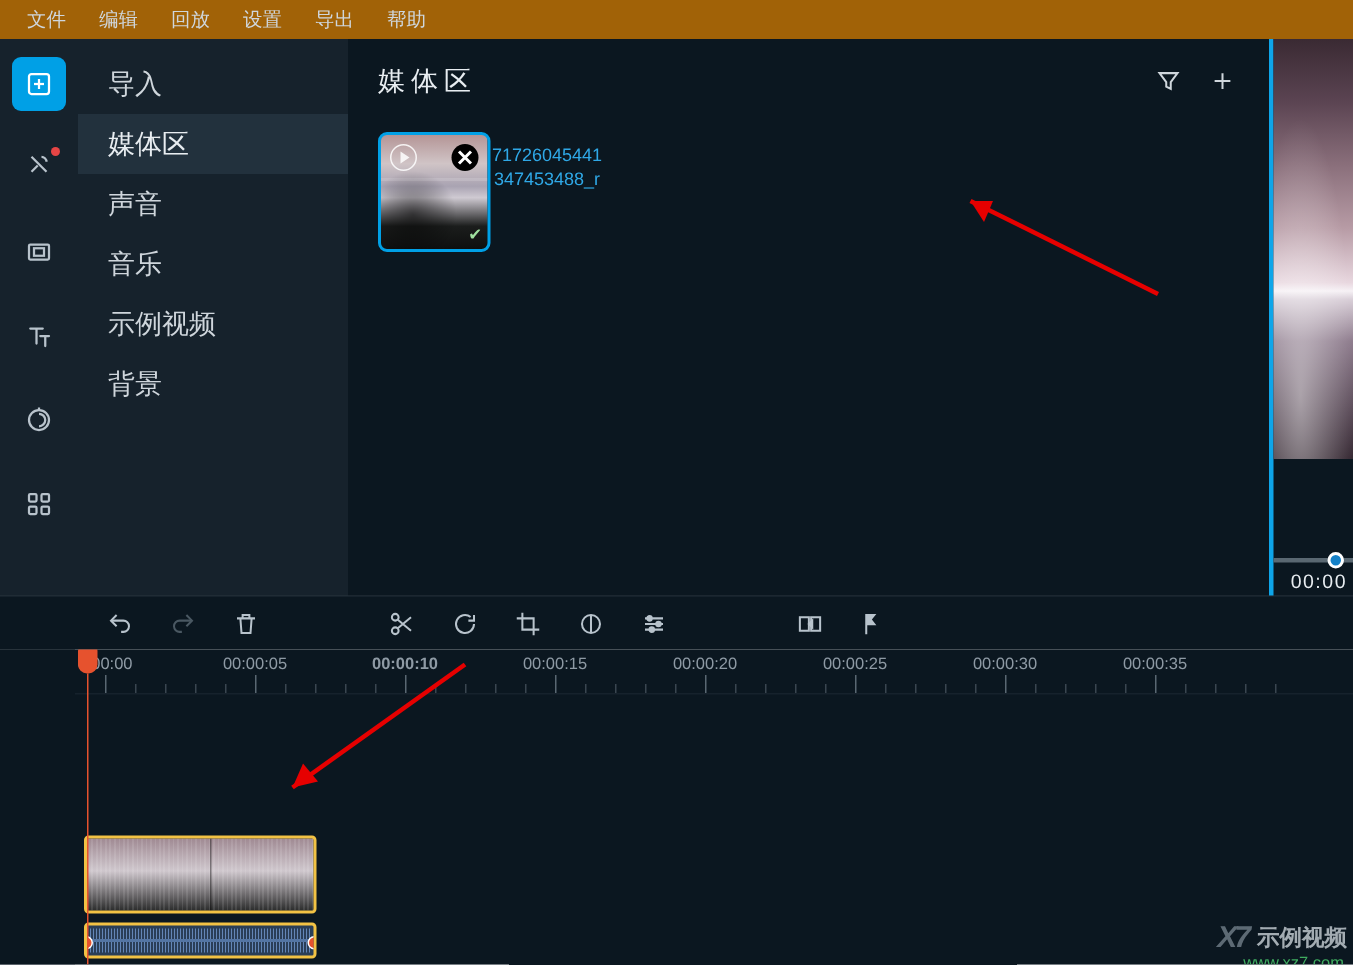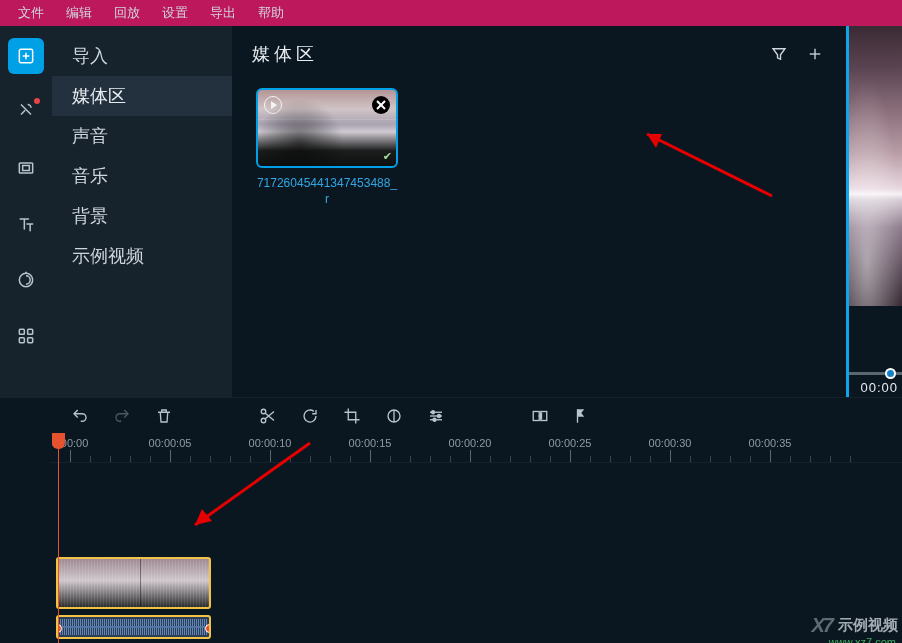--- a/index.html
+++ b/index.html
@@ -3,21 +3,21 @@
 <meta charset="utf-8">
 <style>
   *{box-sizing:border-box;margin:0;padding:0;font-family:"Microsoft YaHei",Arial,sans-serif;user-select:none}
   html,body{width:902px;height:643px;overflow:hidden;background:#f0f0f0}
   .win{width:902px;height:643px;background:#fff;display:flex;flex-direction:column}
   
   .titlebar{height:28px;background:#fff;display:flex;align-items:center;padding:0 6px;font-size:12px;color:#333;border-bottom:1px solid #ddd}
   .app-ico{width:16px;height:16px;background:#00a0e6;border-radius:3px;margin-right:6px;display:flex;align-items:center;justify-content:center}
   .app-ico svg{width:12px;height:12px}
   
-  .menubar{height:26px;background:#be185d;display:flex;align-items:center;padding:0 8px;gap:2px}
+  .menubar{height:26px;background:#a16207;display:flex;align-items:center;padding:0 8px;gap:2px}
   .menuitem{color:#cfd6dc;font-size:13px;padding:2px 10px;cursor:pointer}
   
   .main{flex:1;display:flex;min-height:0;background:#0b1720}
   
   .rail{width:52px;background:#16222c;display:flex;flex-direction:column;align-items:center;padding-top:12px;gap:20px}
   .rail-btn{width:36px;height:36px;display:flex;align-items:center;justify-content:center;border-radius:6px;cursor:pointer;position:relative}
   .rail-btn.active{background:#00a0e6}
   .rail-btn svg{width:20px;height:20px;stroke:#b8c3cc;fill:none;stroke-width:1.8}
   .rail-btn.active svg{stroke:#fff}
   
@@ -27,21 +27,21 @@
   .sp-item{color:#cfd6dc;font-size:18px;padding:8px 20px;cursor:pointer}
   .sp-item.active{background:#22313d;color:#e8edf1}
   
   .content{flex:1;display:flex;min-width:0}
   .media-area{flex:1;background:#0b1720;display:flex;flex-direction:column;min-width:0;position:relative}
   .media-head{display:flex;align-items:center;padding:16px 20px 8px 20px}
   .media-title{color:#e8edf1;font-size:18px;letter-spacing:4px;flex:1}
   .head-ico{width:22px;height:22px;display:flex;align-items:center;justify-content:center;margin-left:14px;cursor:pointer}
   .head-ico svg{width:18px;height:18px;stroke:#cfd6dc;fill:none;stroke-width:1.8}
   .media-grid{flex:1;padding:14px 20px;overflow:auto;display:flex;align-items:flex-start;gap:16px}
-  .thumb-wrap{width:150px;display:flex;flex-direction:column;align-items:center}
+  .thumb-wrap{width:150px;display:flex;flex-direction:row;}
   .thumb{width:142px;height:80px;border:2px solid #00a0e6;border-radius:6px;position:relative;overflow:hidden;background:linear-gradient(180deg,#b49596 0%,#d0c4c6 25%,#a9a3b2 45%,#cfcad2 55%,#1b1d1c 80%,#0e0f0f 100%);cursor:pointer}
   .thumb::after{content:"";position:absolute;inset:0;background:
      radial-gradient(circle at 30% 70%,rgba(0,0,0,0.5),transparent 40%),
      linear-gradient(0deg,transparent 60%,rgba(255,255,255,0.15) 60%,rgba(255,255,255,0.15) 62%,transparent 62%);
   }
   .thumb .play{position:absolute;left:6px;top:6px;width:18px;height:18px;border-radius:50%;border:1.5px solid #fff;display:flex;align-items:center;justify-content:center;opacity:.85}
   .thumb .play::after{content:"";border-left:6px solid #fff;border-top:4px solid transparent;border-bottom:4px solid transparent;margin-left:2px}
   .thumb .close{position:absolute;right:6px;top:6px;width:18px;height:18px;border-radius:50%;background:#000;display:flex;align-items:center;justify-content:center}
   .thumb .close svg{width:10px;height:10px;stroke:#fff;stroke-width:2}
   .thumb .check{position:absolute;right:4px;bottom:3px;color:#9fe09f;font-size:11px}
@@ -161,22 +161,22 @@
             <rect x="14" y="14" width="6" height="6" rx="1"></rect>
           </svg>
       </div>
     </div>
 
     <div class="sidepanel">
       <div class="sp-item">导入</div>
       <div class="sp-item active">媒体区</div>
       <div class="sp-item">声音</div>
       <div class="sp-item">音乐</div>
+      <div class="sp-item">示例视频</div>
       <div class="sp-item">背景</div>
-      <div class="sp-item">示例视频</div>
     </div>
 
     <div class="content">
       <div class="media-area">
         <div class="media-head">
           <span class="media-title">媒体区</span>
           <span class="head-ico">
             <svg viewBox="0 0 24 24">
                 <path d="M4 5h16l-6 8v6l-4-2v-4z"></path>
               </svg>
@@ -310,21 +310,21 @@
           <span class="ruler-tick" style="left: 60px;"></span>
           <span class="ruler-tick" style="left: 80px;"></span>
           <span class="ruler-tick" style="left: 100px;"></span>
           <span class="ruler-tick big" style="left: 120px;"></span>
           <span class="ruler-lbl" style="left: 120px;">00:00:05</span>
           <span class="ruler-tick" style="left: 140px;"></span>
           <span class="ruler-tick" style="left: 160px;"></span>
           <span class="ruler-tick" style="left: 180px;"></span>
           <span class="ruler-tick" style="left: 200px;"></span>
           <span class="ruler-tick big" style="left: 220px;"></span>
-          <span class="ruler-lbl" style="left: 220px;">00:00:10</span>
+          <span class="ruler-lbl" style="left: 220px; font-weight: bold;">00:00:10</span>
           <span class="ruler-tick" style="left: 240px;"></span>
           <span class="ruler-tick" style="left: 260px;"></span>
           <span class="ruler-tick" style="left: 280px;"></span>
           <span class="ruler-tick" style="left: 300px;"></span>
           <span class="ruler-tick big" style="left: 320px;"></span>
           <span class="ruler-lbl" style="left: 320px;">00:00:15</span>
           <span class="ruler-tick" style="left: 340px;"></span>
           <span class="ruler-tick" style="left: 360px;"></span>
           <span class="ruler-tick" style="left: 380px;"></span>
           <span class="ruler-tick" style="left: 400px;"></span>

